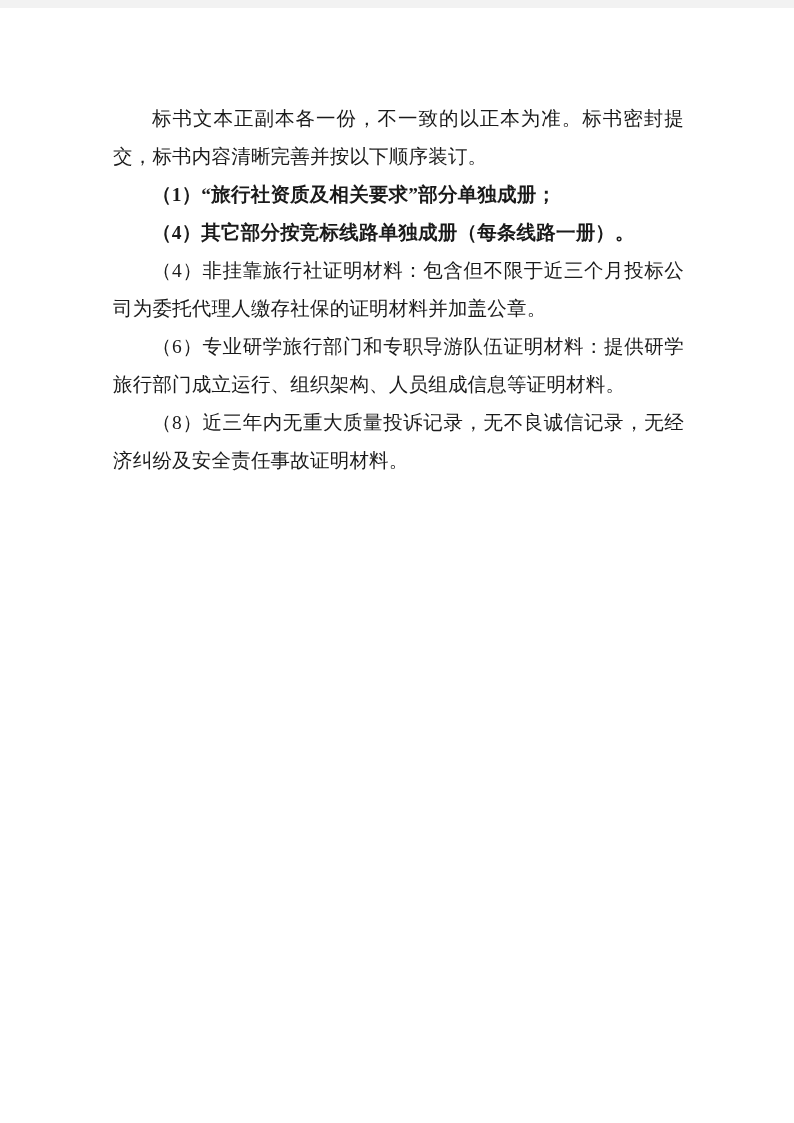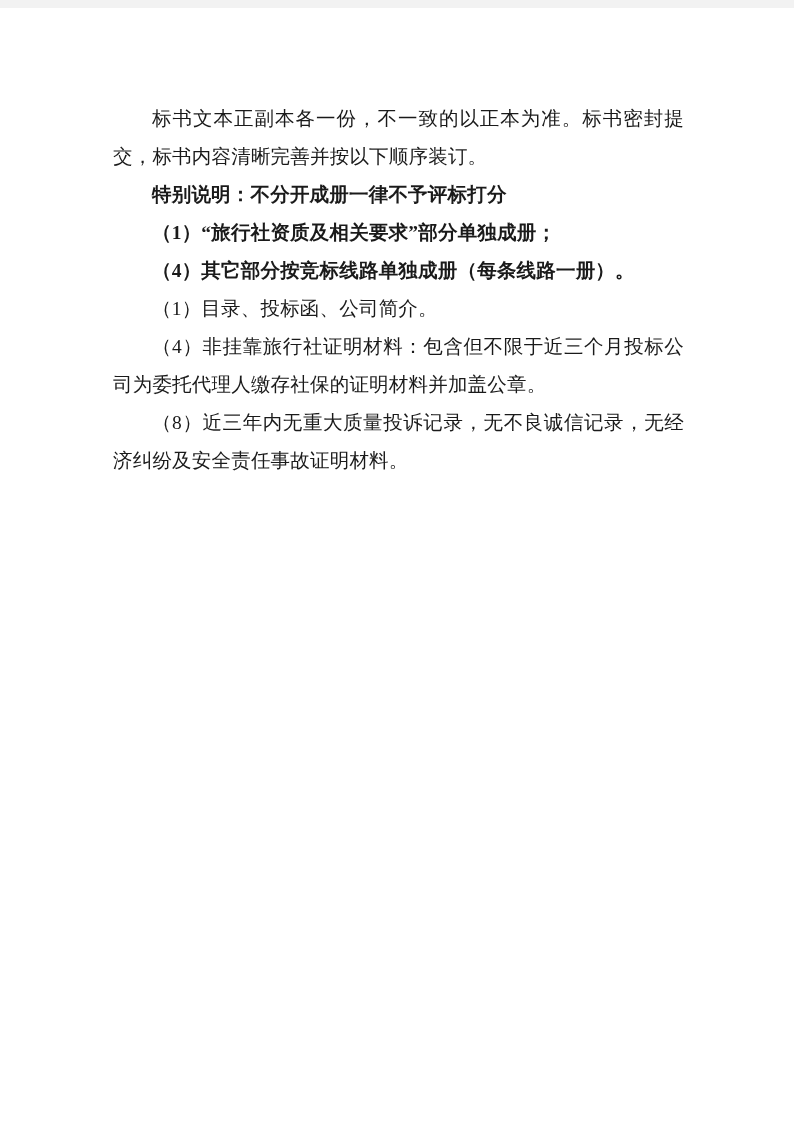--- a/index.html
+++ b/index.html
@@ -36,21 +36,20 @@
     font-weight: bold;
   }
 </style>
 </head>
 <body>
 
 <div class="page">
   <div class="doc-body">
 
     <p class="para">标书文本正副本各一份，不一致的以正本为准。标书密封提交，标书内容清晰完善并按以下顺序装订。</p>
-    <p class="para bold">特别说明：不分开成册一律不予评标打分</p>
     <p class="para bold">（1）“旅行社资质及相关要求”部分单独成册；</p>
     <p class="para bold">（4）其它部分按竞标线路单独成册（每条线路一册）。</p>
-    <p class="para">（1）目录、投标函、公司简介。</p>
     <p class="para">（4）非挂靠旅行社证明材料：包含但不限于近三个月投标公司为委托代理人缴存社保的证明材料并加盖公章。</p>
+    <p class="para">（6）专业研学旅行部门和专职导游队伍证明材料：提供研学旅行部门成立运行、组织架构、人员组成信息等证明材料。</p>
     <p class="para">（8）近三年内无重大质量投诉记录，无不良诚信记录，无经济纠纷及安全责任事故证明材料。</p>
 
   </div>
 </div>
 
 </body></html>

